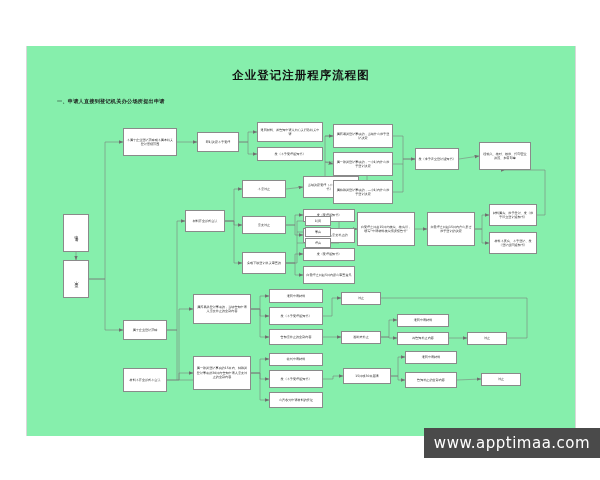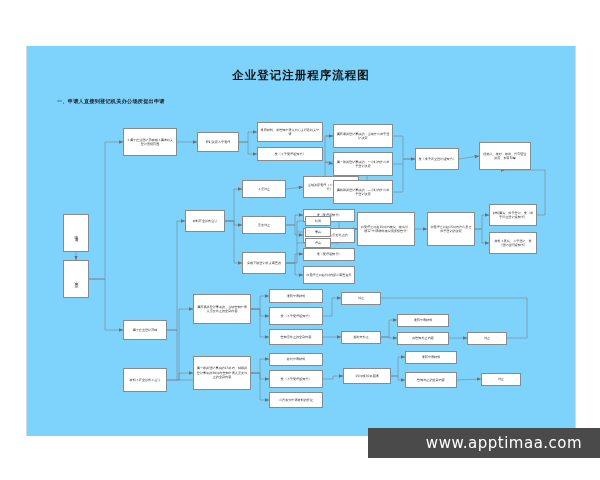--- a/index.html
+++ b/index.html
@@ -11,26 +11,26 @@
   #page{position:absolute;inset:0;background:#fff;}
 
   
   .wm{
     position:absolute;background:#4a4a4a;color:#fff;
     display:flex;align-items:center;justify-content:center;
     letter-spacing:0.5px;
   }
   #wm-top{left:0;top:8px;width:148px;height:30px;font-size:17px;
           justify-content:flex-start;padding-left:14px;box-sizing:border-box;}
-  #wm-bottom{right:0;bottom:22px;width:192px;height:30px;font-size:15px;padding-left:40px;}
+  #wm-bottom{right:0;bottom:22px;width:176px;height:30px;font-size:15px;}
 
   
   #sheet{
     position:absolute;left:26px;top:46px;width:548px;height:390px;
-    background:#7dd3fc;border-left:1px solid #d8d8d8;border-right:1px solid #d8d8d8;
+    background:#86efac;border-left:1px solid #d8d8d8;border-right:1px solid #d8d8d8;
   }
   #doc-title{
     position:absolute;left:0;top:22px;width:548px;text-align:center;
     font-family:"DejaVu Serif","Liberation Serif",serif;
     font-weight:bold;font-size:11.5px;color:#111;letter-spacing:1px;
   }
   #section-heading{
     position:absolute;left:30px;top:52px;font-size:5.2px;font-weight:bold;
     color:#1a1a1a;letter-spacing:0.2px;white-space:nowrap;
   }

